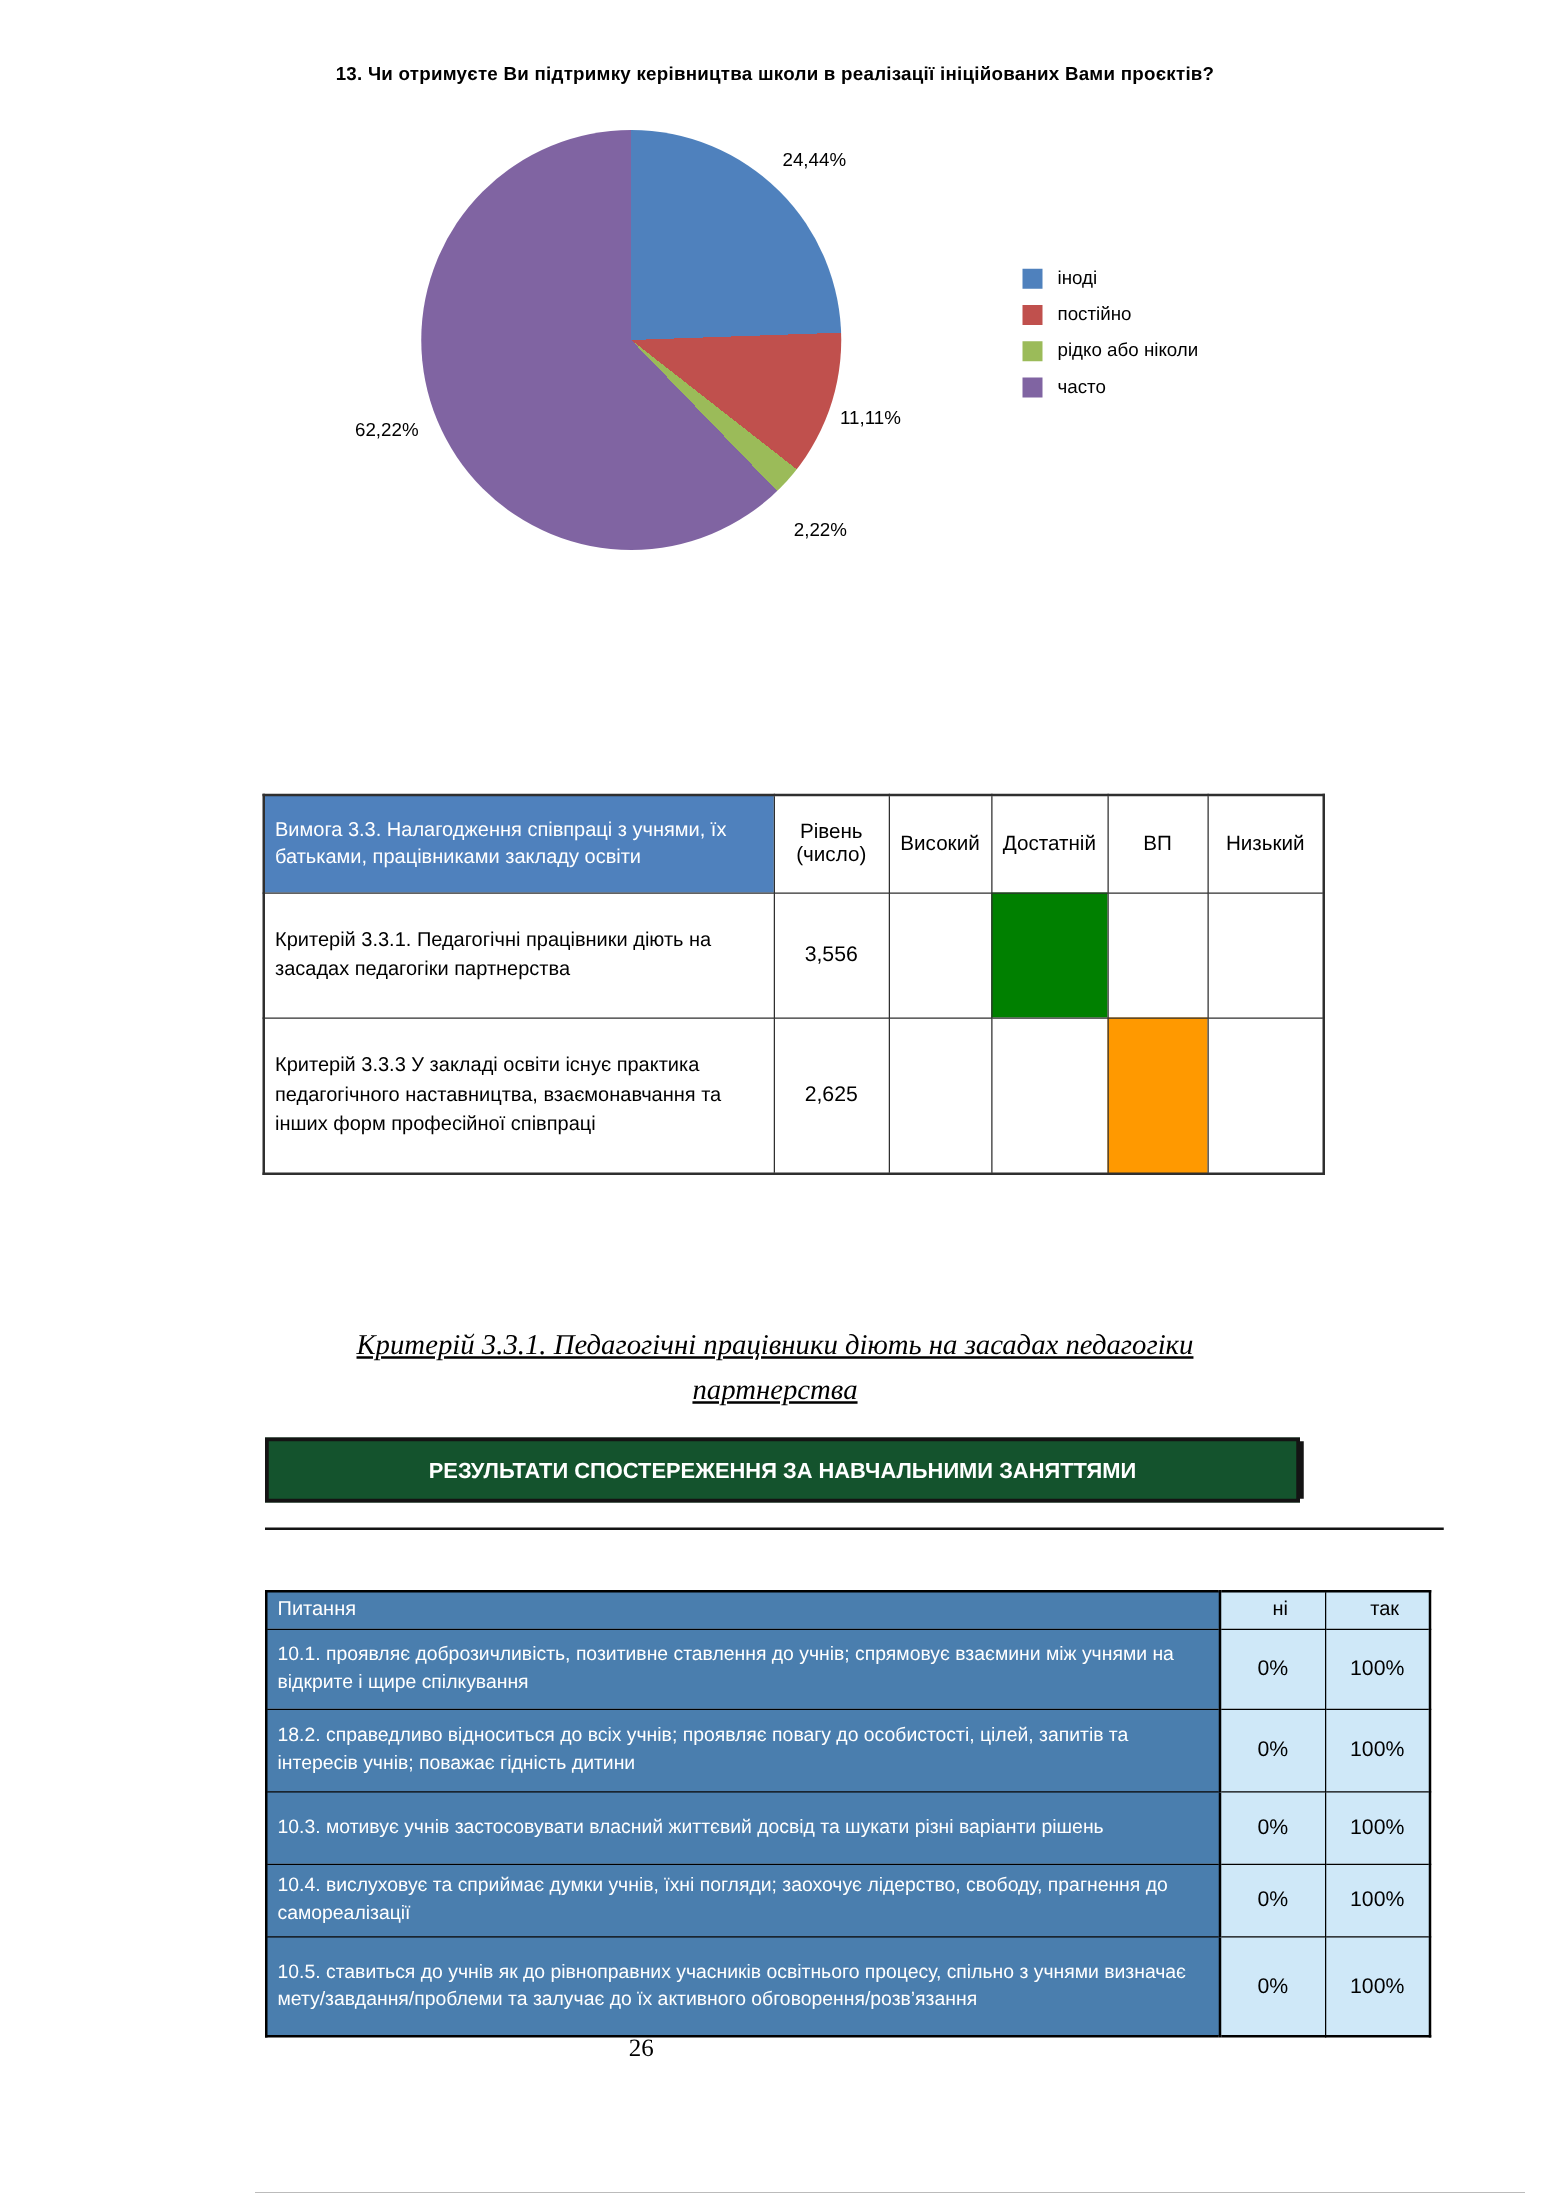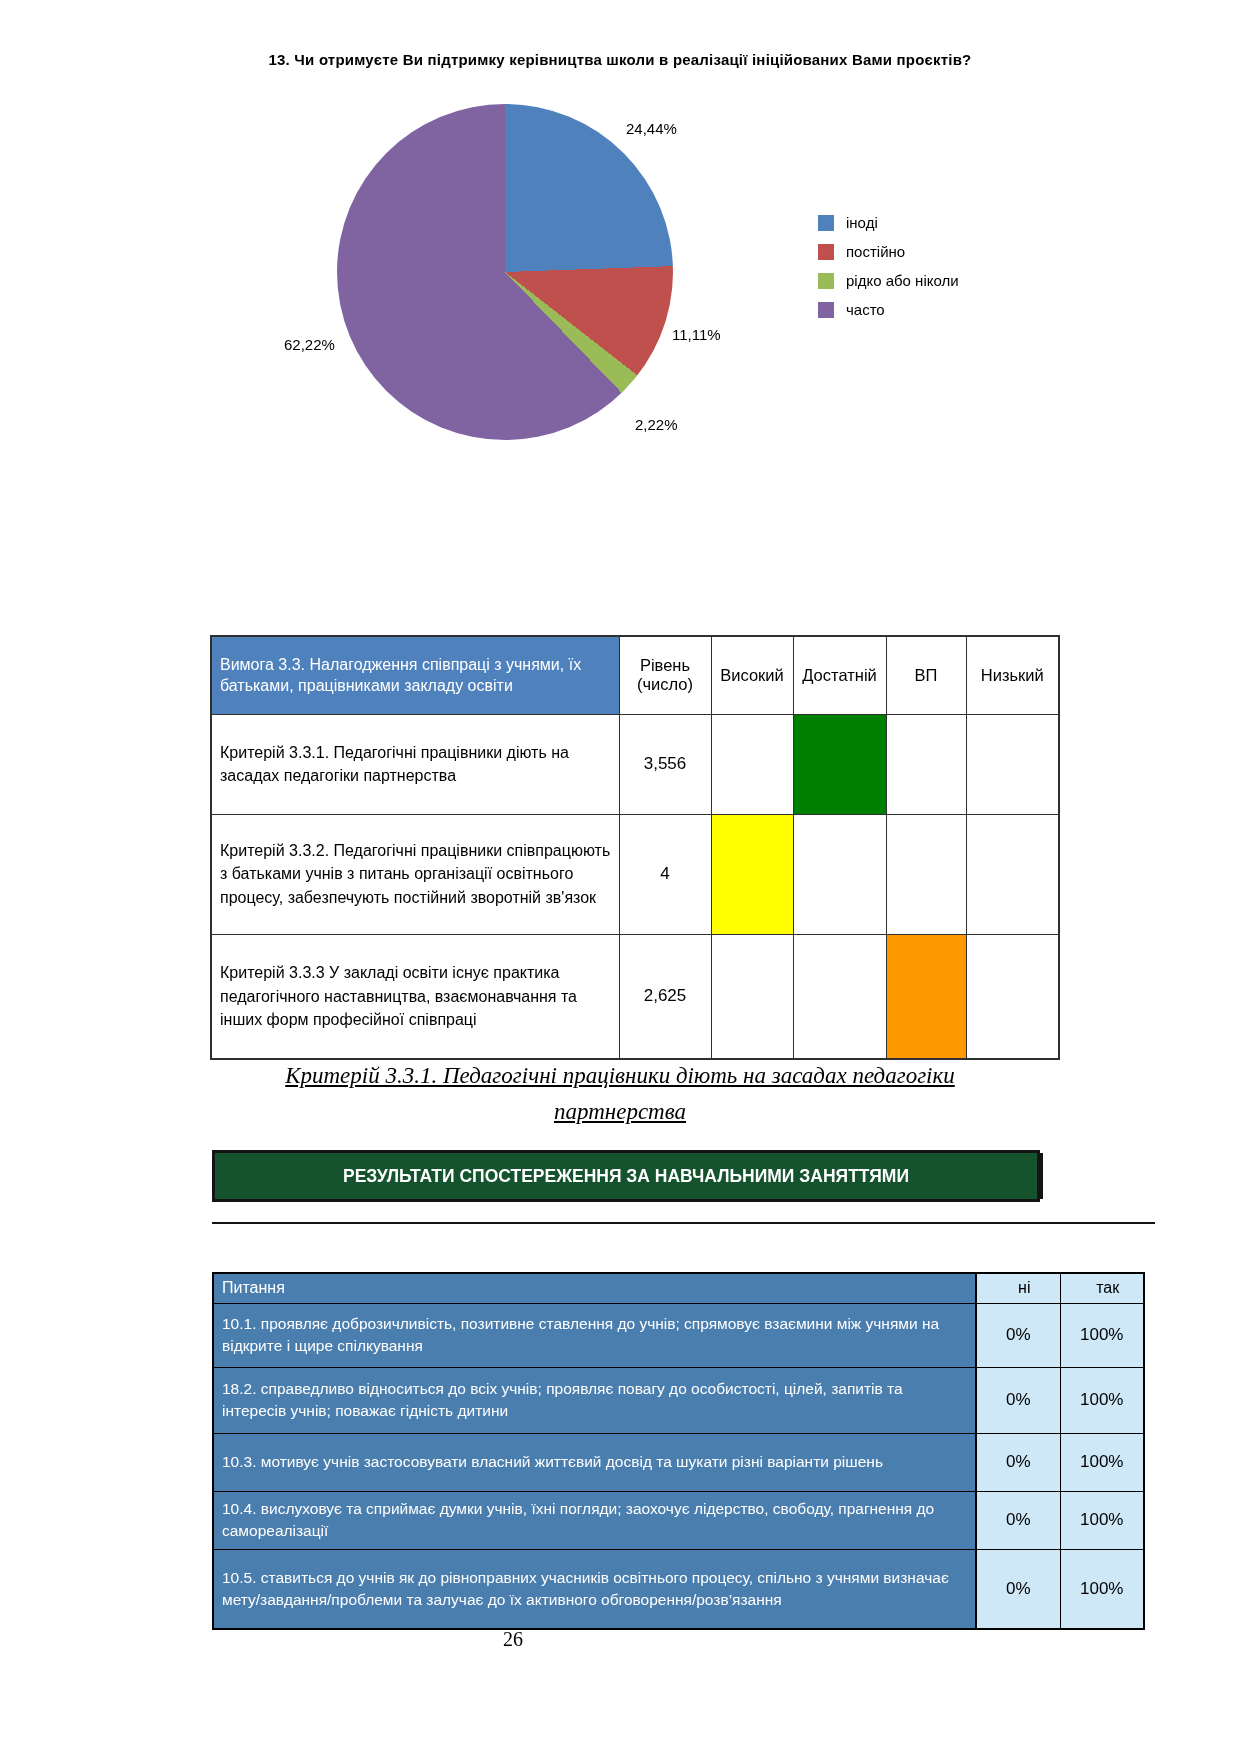--- a/index.html
+++ b/index.html
@@ -98,28 +98,20 @@
       <td class="ch">Низький</td>
     </tr>
     <tr style="height:100px">
       <td class="crit">Критерій 3.3.1. Педагогічні працівники діють на засадах педагогіки партнерства</td>
       <td class="lvl">3,556</td>
       <td></td>
       <td style="background: rgb(0, 128, 0);"></td>
       <td></td>
       <td></td>
     </tr>
-    <tr style="height:120px">
-      <td class="crit">Критерій 3.3.2. Педагогічні працівники співпрацюють з батьками учнів з питань організації освітнього процесу, забезпечують постійний зворотній зв'язок</td>
-      <td class="lvl">4</td>
-      <td style="background: rgb(255, 255, 0);"></td>
-      <td></td>
-      <td></td>
-      <td></td>
-    </tr>
     <tr style="height:125px">
       <td class="crit">Критерій 3.3.3 У закладі освіти існує практика педагогічного наставництва, взаємонавчання та інших форм  професійної співпраці</td>
       <td class="lvl">2,625</td>
       <td></td>
       <td></td>
       <td style="background: rgb(255, 153, 0);"></td>
       <td></td>
     </tr>
   </tbody>
     </table>

